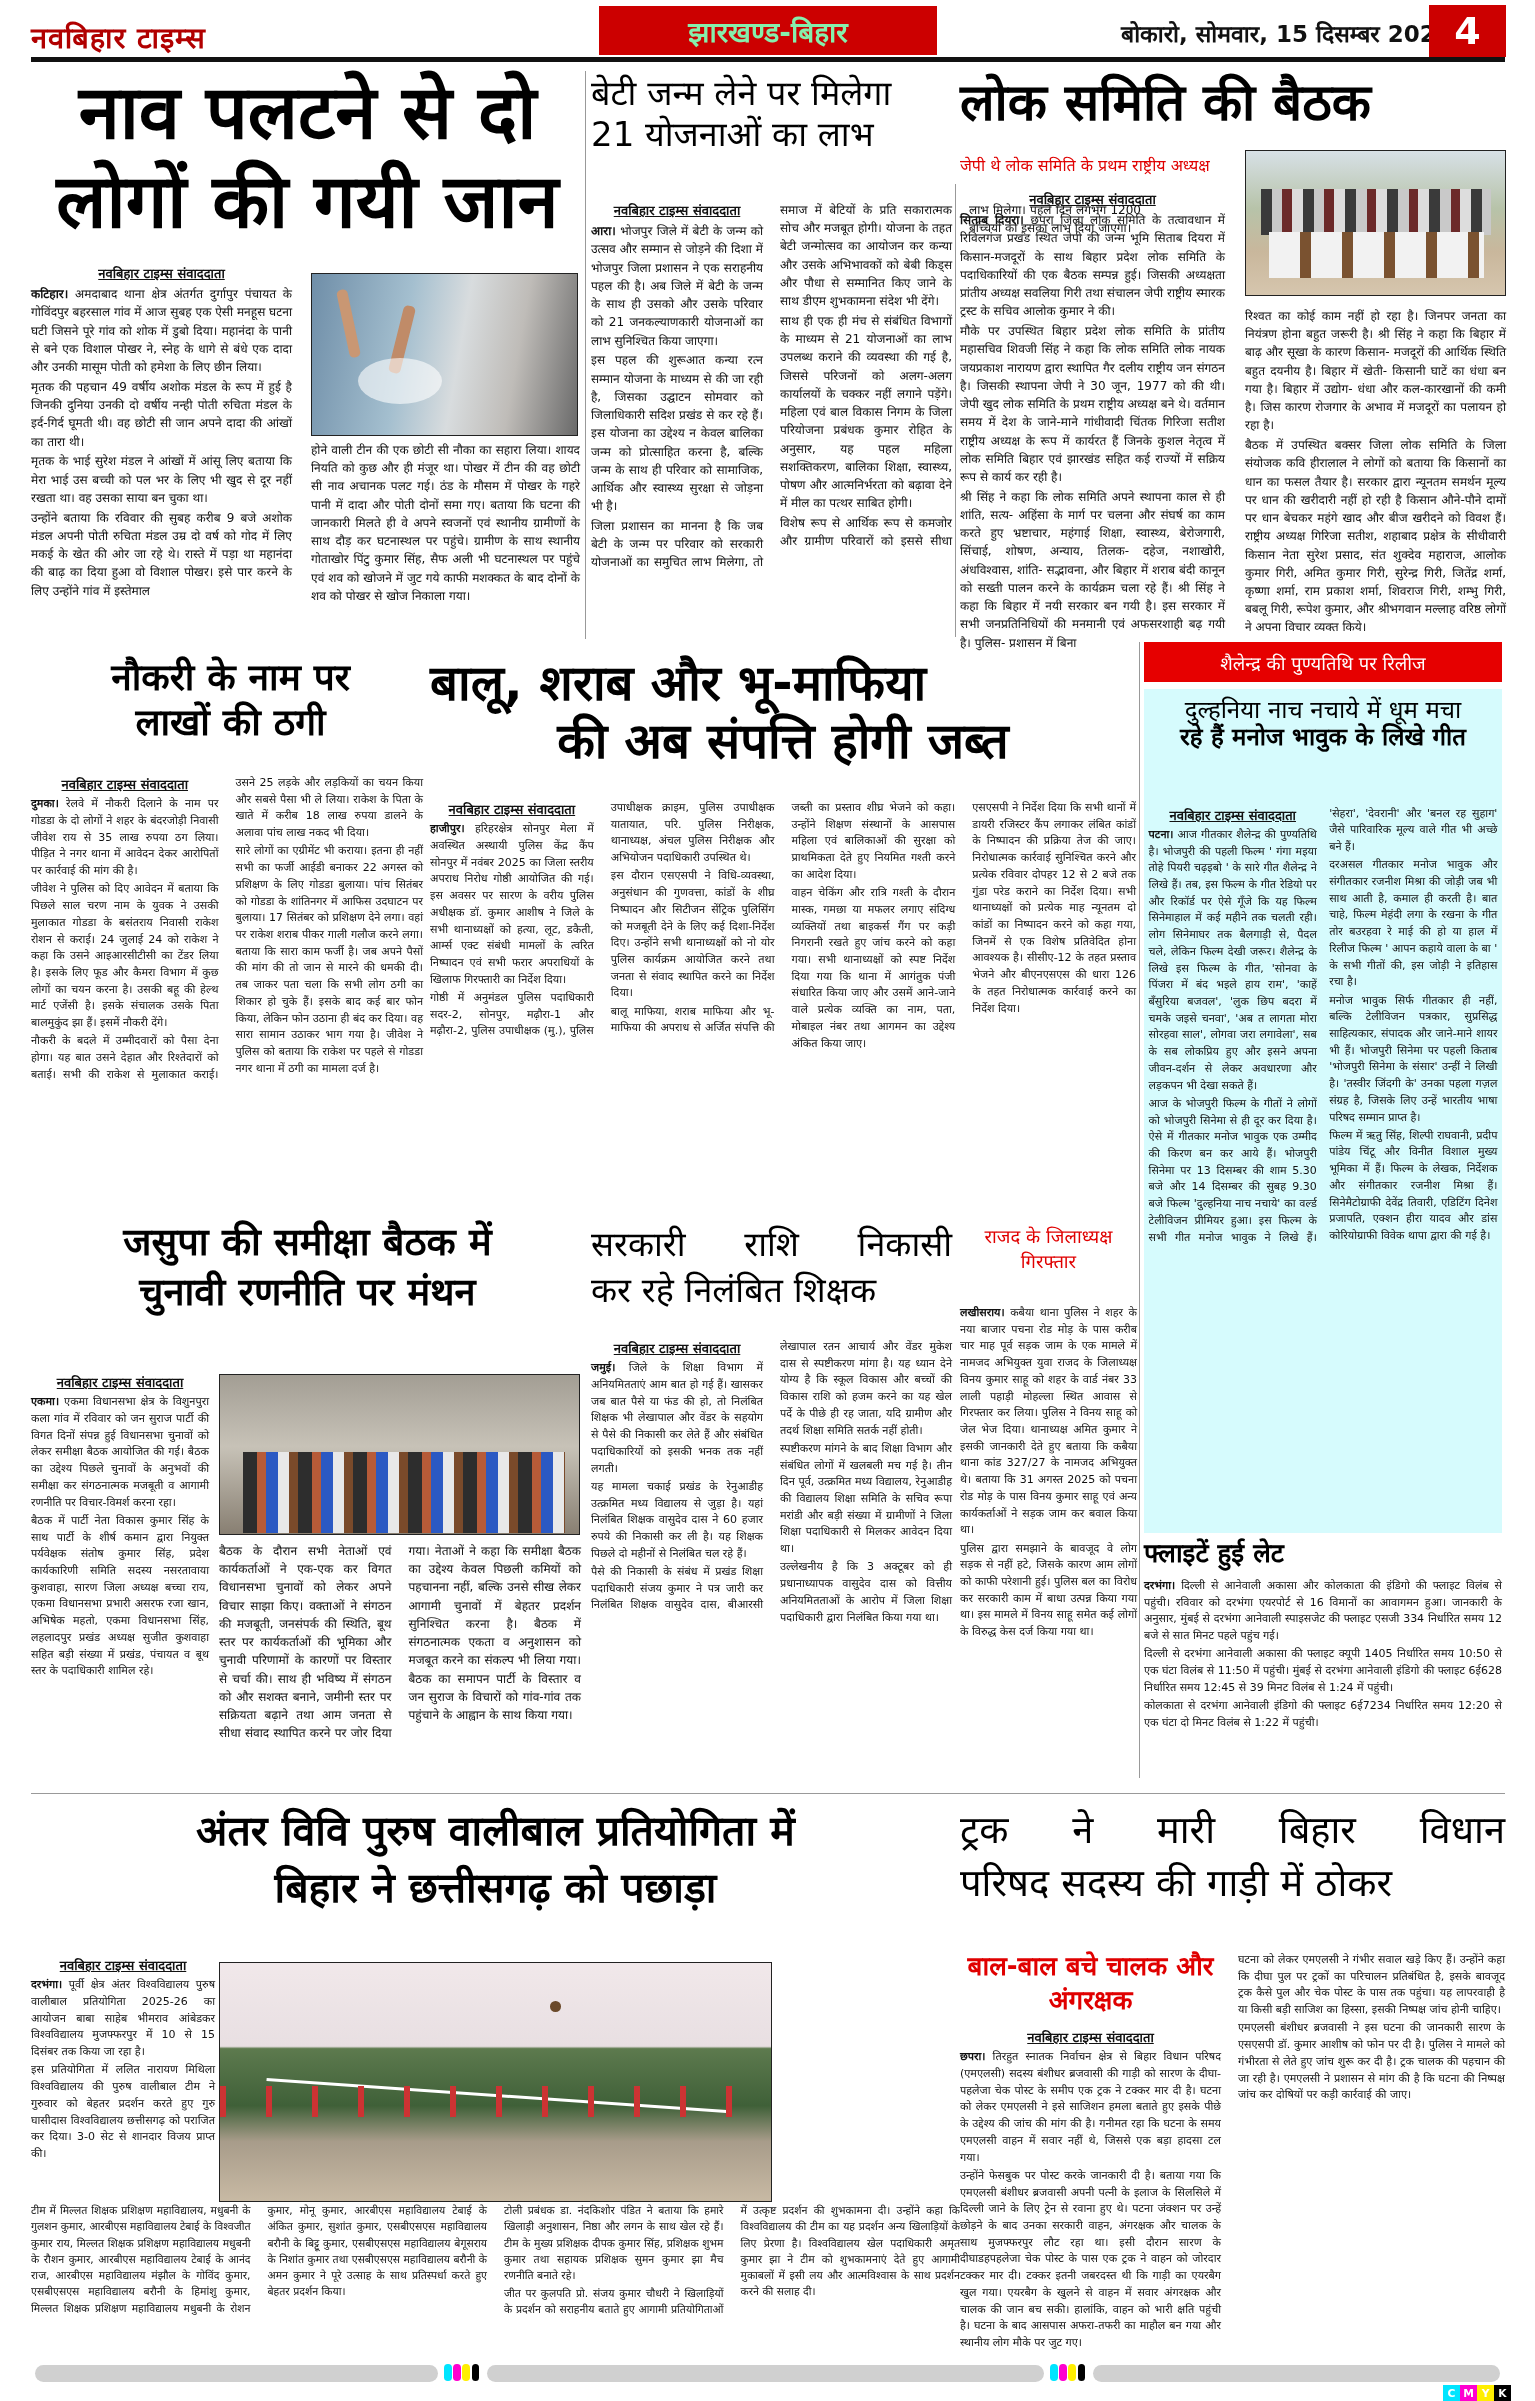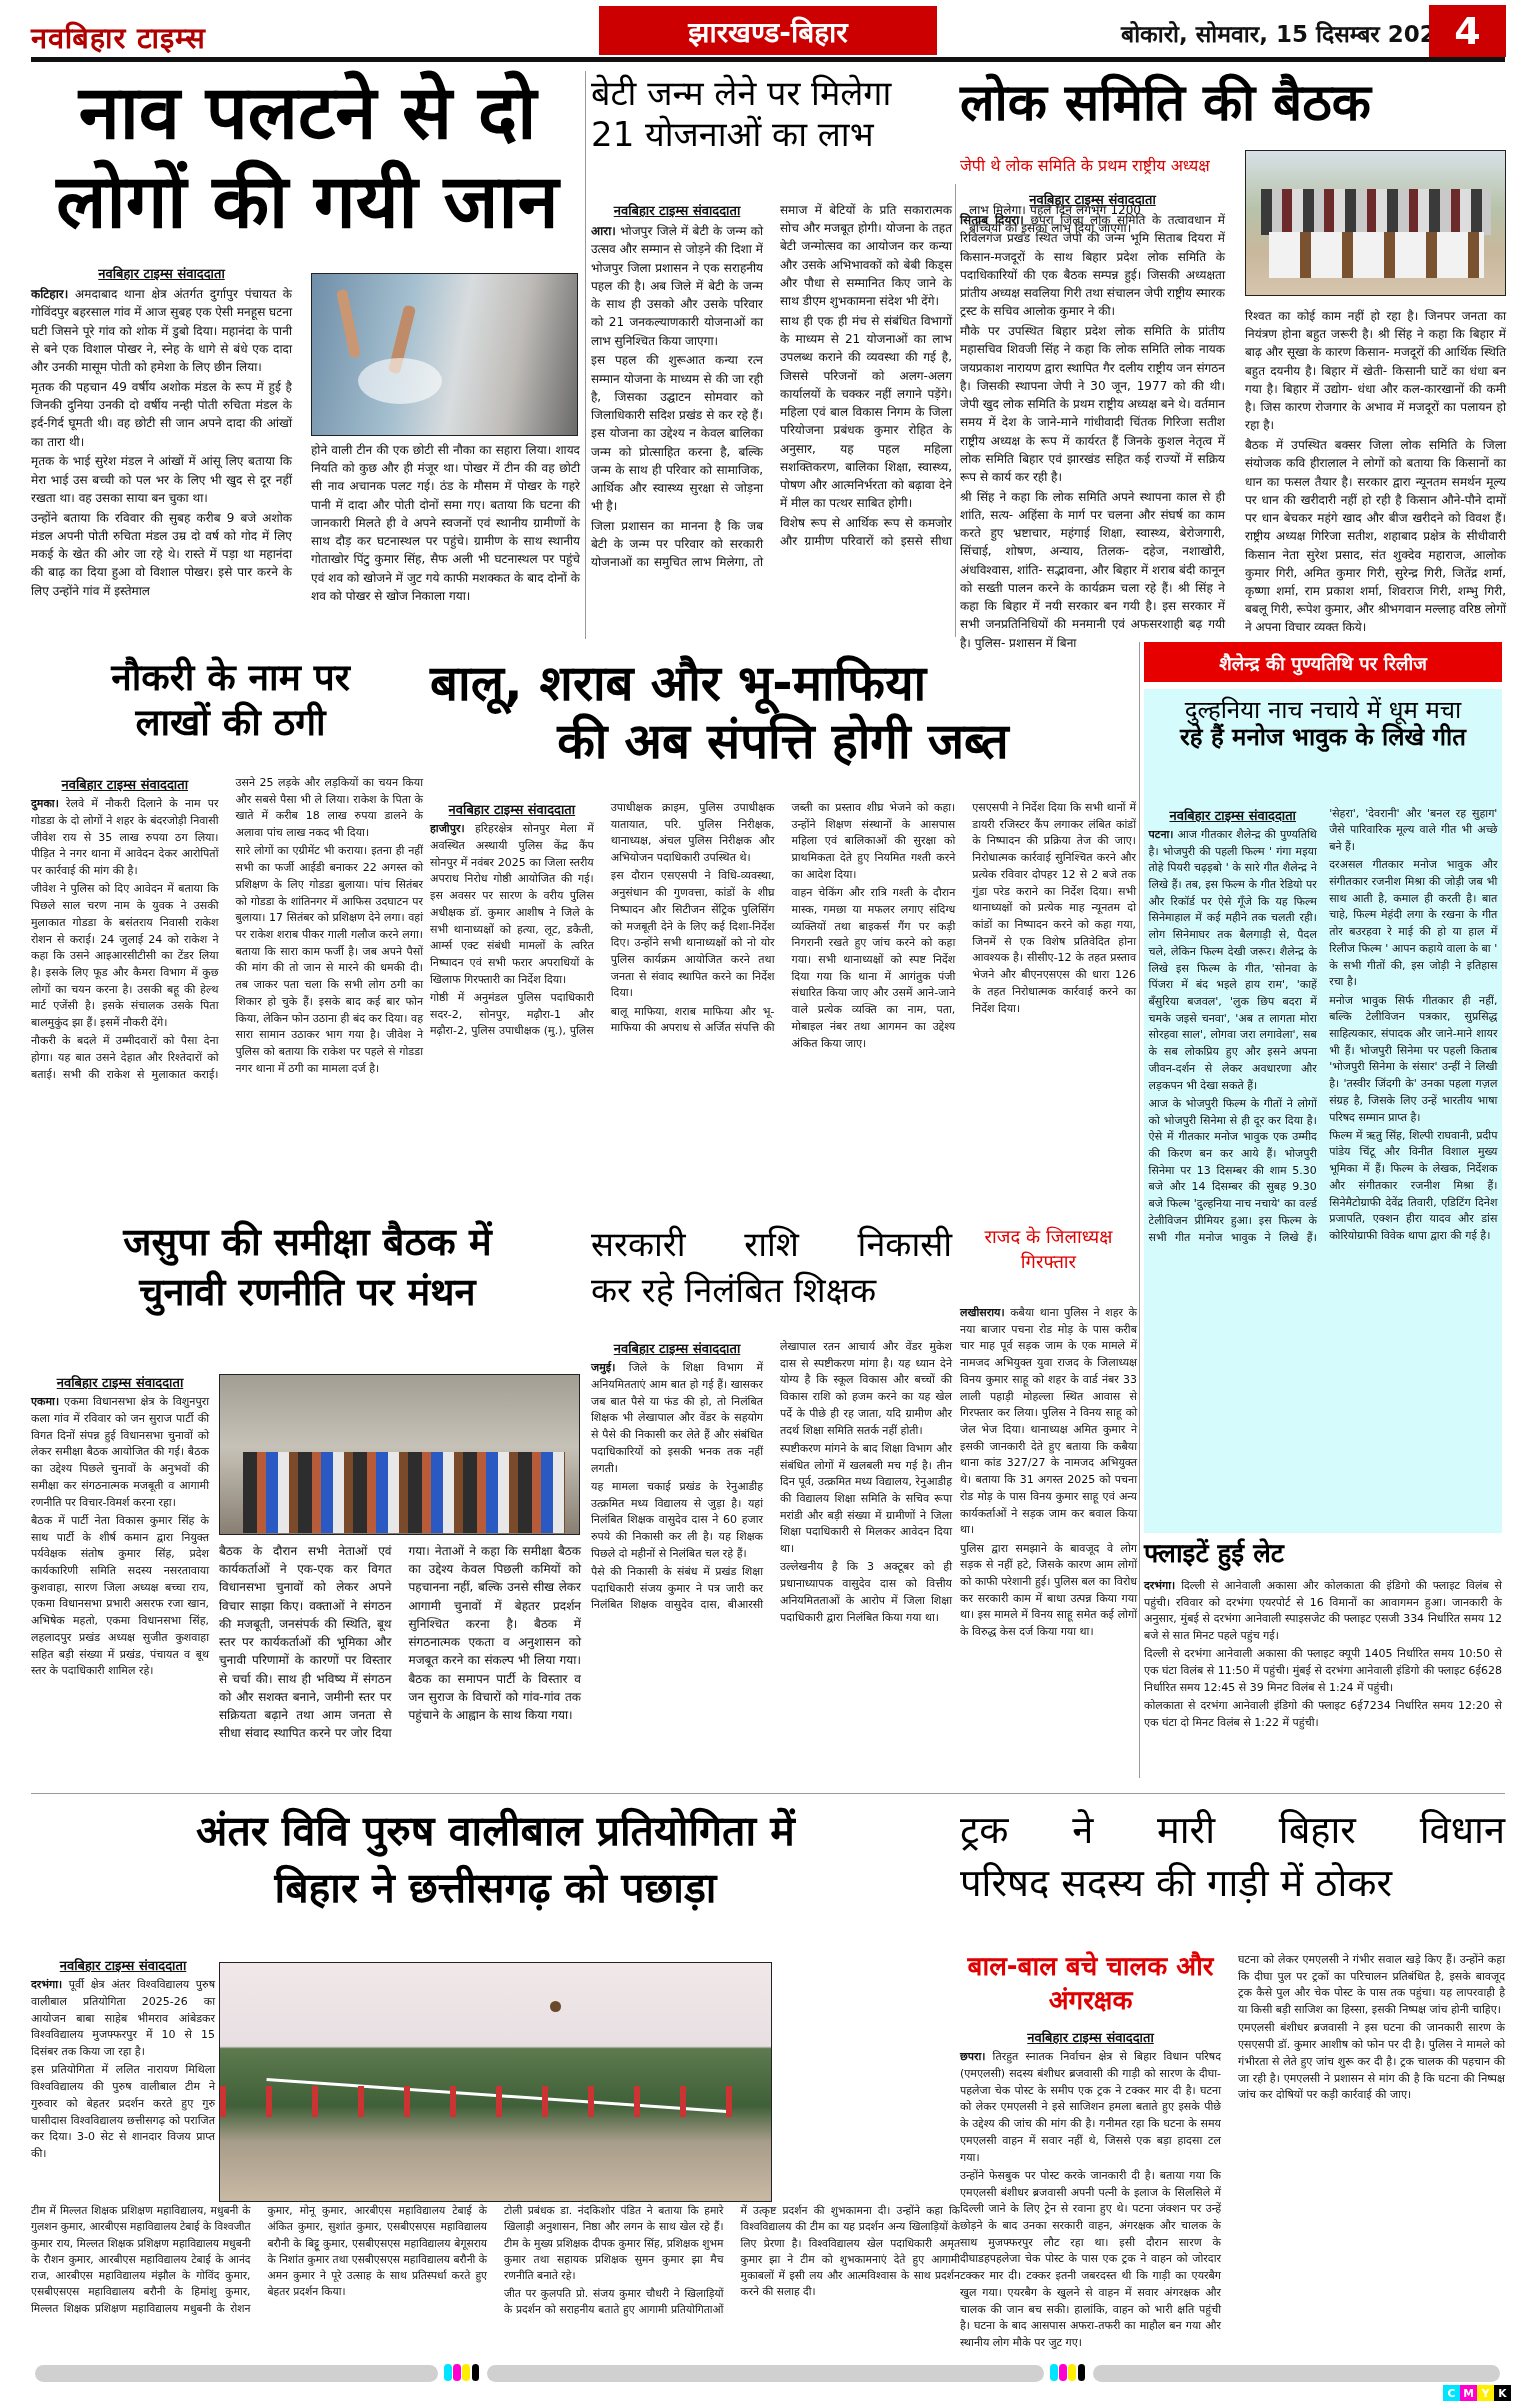--- a/index.html
+++ b/index.html
@@ -1,34 +1,34 @@
 <!DOCTYPE html>
 <html style="font-size:12.3px"><head>
 <meta charset="utf-8">
 <style>
 *{box-sizing:border-box;margin:0;padding:0}
 body{width:1535px;height:2401px;background:#fff;font-family:"DejaVu Sans",sans-serif;color:#111;position:relative;overflow:hidden}
 .abs{position:absolute}
 .masthead-name{left:31px;top:17px;font-size:29px;font-weight:bold;color:#b10000;letter-spacing:0.8px}
-.section-box{left:599px;top:6.1px;width:338px;height:49px;background:#c00;color:#ffffff;font-size:28px;font-weight:bold;display:flex;align-items:center;justify-content:center}
+.section-box{left:599px;top:6.1px;width:338px;height:49px;background:#c00;color:#86efac;font-size:28px;font-weight:bold;display:flex;align-items:center;justify-content:center}
 .date{left:1121px;top:17px;font-size:23px;font-weight:bold;color:#111}
 .page-no{left:1429px;top:4.6px;width:77px;height:52px;background:#c00;color:#fff;font-size:38px;font-weight:bold;display:flex;align-items:center;justify-content:center}
 .rule{left:31px;top:57px;width:1474px;height:5.4px;background:#111}
 .h-huge{font-family:"DejaVu Sans",sans-serif;font-weight:bold;color:#000;line-height:1.12}
 .body{font-size:12px;line-height:1.52;text-align:justify;color:#111}
 .body p{margin-bottom:1.5px}
 .byline{display:block;text-align:center;font-weight:bold;text-decoration:underline;font-size:13px;margin-bottom:1.5px}
 .lead{font-weight:bold}
 .cols2{column-count:2;column-gap:17px}
 .cols3{column-count:3;column-gap:17px}
 .cols4{column-count:4;column-gap:17px}
 .photo{border:1.5px solid #222;overflow:hidden}
 .redsub{color:#e00000;font-weight:bold}
 .cyanbox{background:#d6fbfd}
-.redbanner{background:#e60000;color:#fff;font-weight:bold;display:flex;align-items:center;justify-content:center}
+.redbanner{background:#e60000;color:#fff;font-weight:normal;display:flex;align-items:center;justify-content:center}
 .footer-bar{height:17px;border-radius:8.4px;background:#d0d0d0}
 .dot{width:7.7px;height:17px;border-radius:3.8px;display:inline-block;margin-right:1.5px}
 .cmyk span{display:inline-block;width:17px;height:31px;color:#fff;font-size:15.4px;text-align:center;line-height:31px;font-weight:bold}
 </style>
 </head>
 <body>
 
 <div class="abs masthead-name">नवबिहार टाइम्स</div>
 <div class="abs section-box">झारखण्ड-बिहार</div>
 <div class="abs date">बोकारो, सोमवार, 15 दिसम्बर 2025</div>

